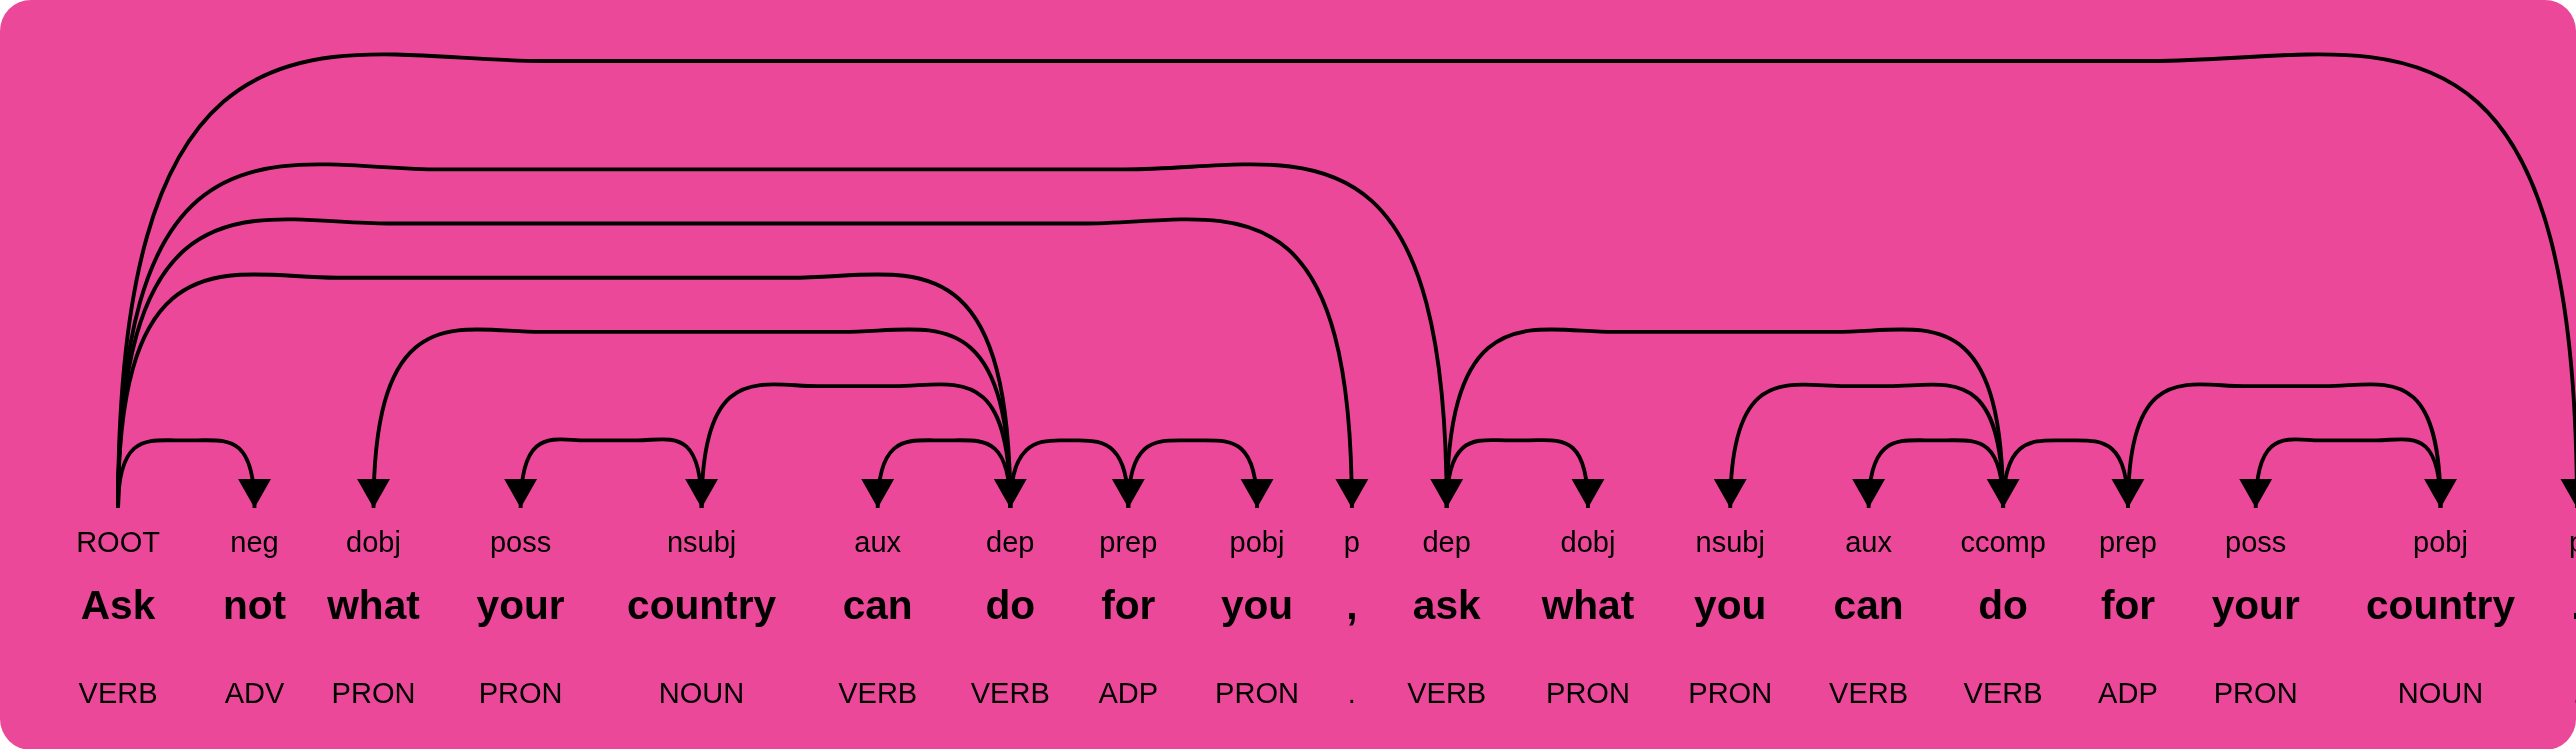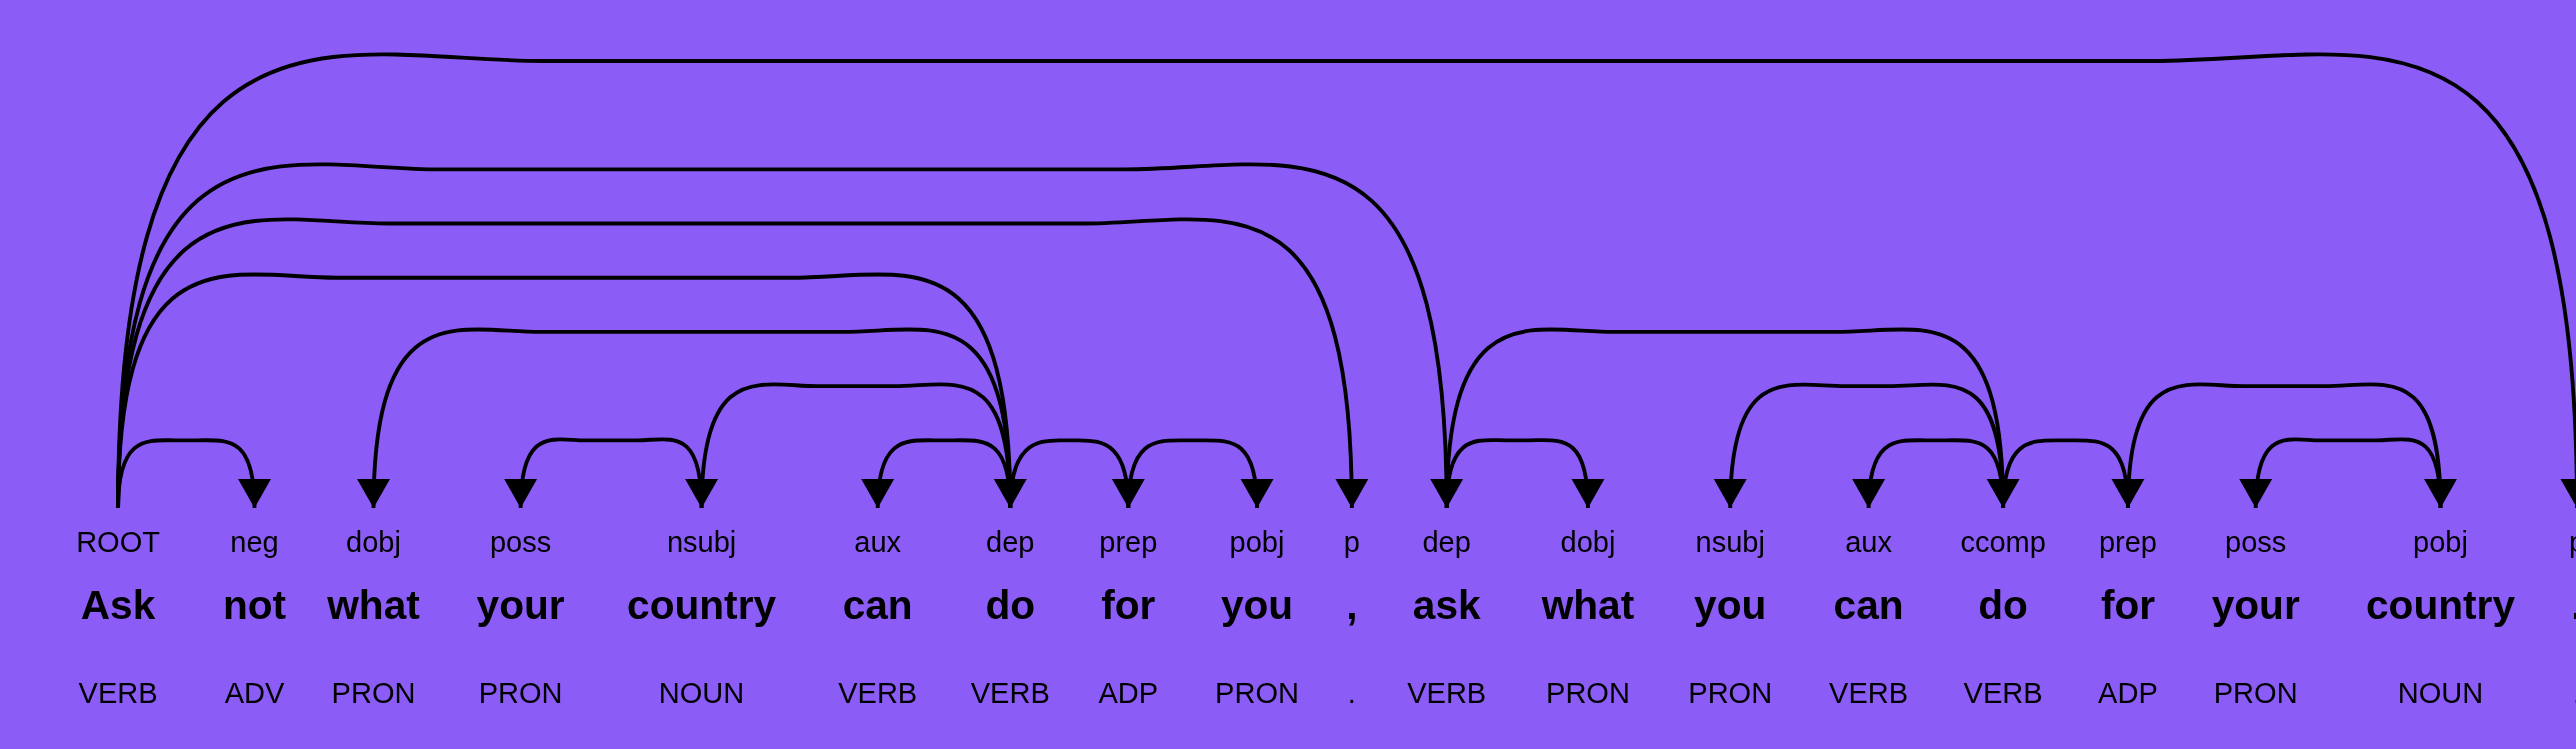--- a/index.html
+++ b/index.html
@@ -9,22 +9,23 @@
     background: #ffffff;
   }
   body {
     font-family: "Liberation Sans", sans-serif;
     color: #000000;
   }
   #parse-root {
     position: relative;
     width: 2576px;
     height: 750px;
-    background: #8b5cf6;
+    background: #ec4899;
     overflow: hidden;
+    border-radius: 31px;
   }
   #parse-svg {
     position: absolute;
     top: 0;
     left: 0;
     width: 2576px;
     height: 750px;
     display: block;
   }
   .dep-arc {

